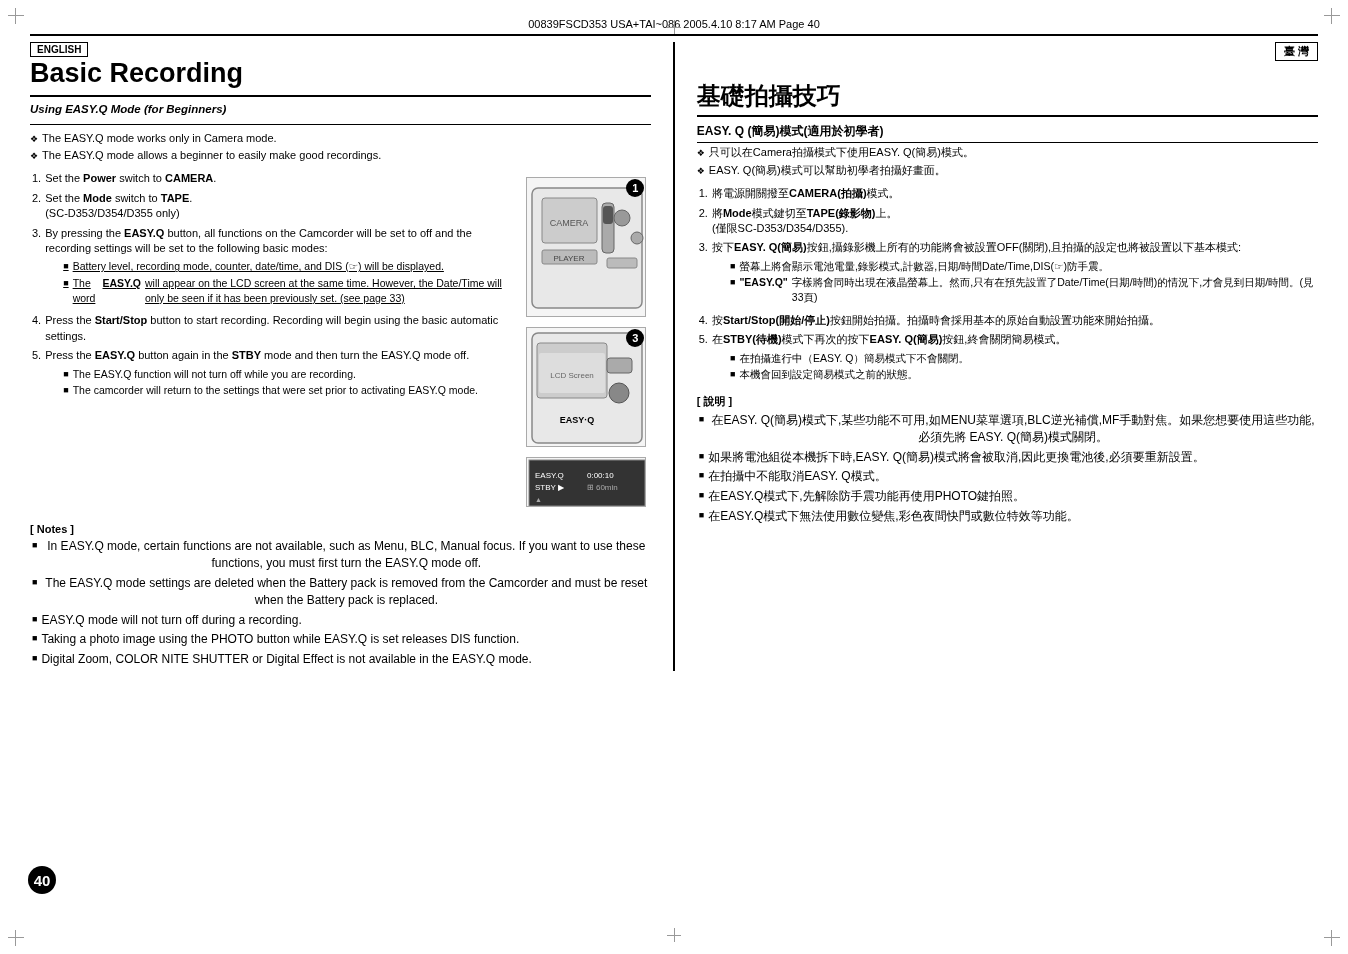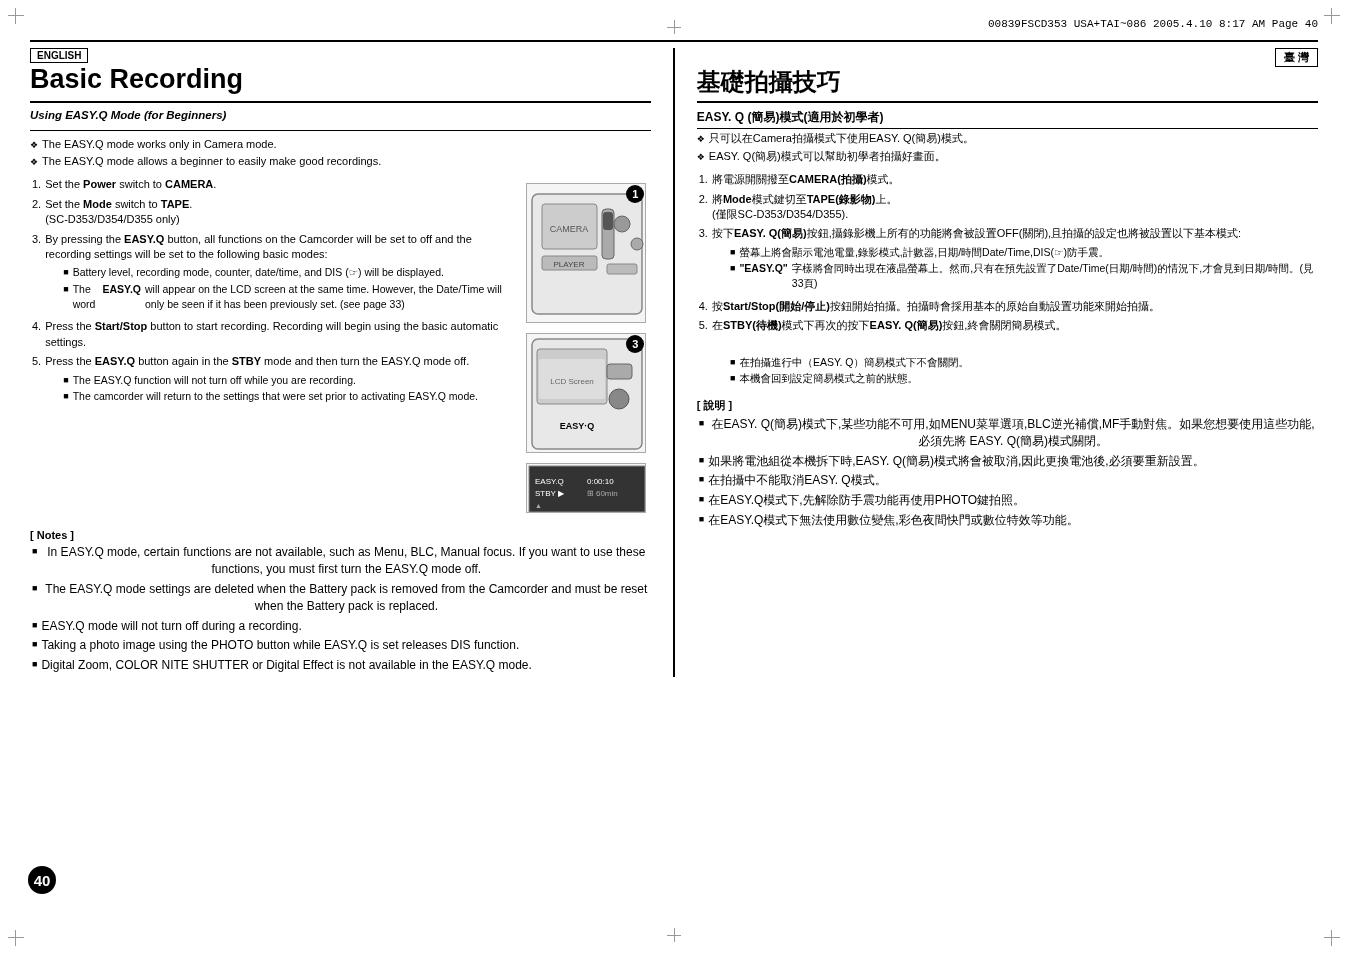--- a/index.html
+++ b/index.html
@@ -14,24 +14,23 @@
     }
     .page {
       width: 1348px;
       height: 954px;
       position: relative;
       padding: 18px 30px 10px 30px;
     }
     
     .header-bar {
       display: flex;
-      justify-content: flex-end;
+      justify-content: center;
       align-items: center;
-      margin-bottom: 10px;
-      font-family: Liberation Mono, monospace;
+      margin-bottom: 4px;
     }
     
     .columns {
       display: flex;
       gap: 18px;
       width: 100%;
     }
     .col-left {
       flex: 1;
       min-width: 0;
@@ -49,21 +48,21 @@
       font-weight: bold;
       margin-bottom: 2px;
     }
     
     .taiwan-label {
       display: inline-block;
       border: 1.5px solid #000;
       padding: 1px 8px;
       font-size: 11px;
       font-weight: bold;
-      margin-bottom: 0;
+      margin-bottom: 20px;
       font-family: 'MS Gothic', Arial, sans-serif;
       float: right;
     }
     
     .main-title {
       font-size: 27px;
       font-weight: bold;
       margin-bottom: 6px;
       line-height: 1.1;
     }
@@ -283,21 +282,21 @@
 
             <li>
               <span class="num-label">2.</span>
               <span>Set the <b>Mode</b> switch to <b>TAPE</b>.<br>(SC-D353/D354/D355 only)</span>
             </li>
 
             <li>
               <span class="num-label">3.</span>
               <div>
                 By pressing the <b>EASY.Q</b> button, all functions on the Camcorder will be set to off and the recording settings will be set to the following basic modes:
-                <ul class="sq-list" style="margin-top:3px;">
+                <ul class="sq-list" style="margin-top:3px;text-decoration:underline;">
                   <li>Battery level, recording mode, counter, date/time, and DIS (☞) will be displayed.</li>
                   <li>The word <b>EASY.Q</b> will appear on the LCD screen at the same time. However, the Date/Time will only be seen if it has been previously set. (see page 33)</li>
                 </ul>
               </div>
             </li>
 
             <li>
               <span class="num-label">4.</span>
               <span>Press the <b>Start/Stop</b> button to start recording. Recording will begin using the basic automatic settings.</span>
             </li>
@@ -419,21 +418,21 @@
           </div>
         </li>
         <li>
           <span class="num-label">4.</span>
           <span>按<b>Start/Stop(開始/停止)</b>按鈕開始拍攝。拍攝時會採用基本的原始自動設置功能來開始拍攝。</span>
         </li>
         <li>
           <span class="num-label">5.</span>
           <div>
             在<b>STBY(待機)</b>模式下再次的按下<b>EASY. Q(簡易)</b>按鈕,終會關閉簡易模式。
-            <ul class="sq-list" style="margin-top:21px;">
+            <ul class="sq-list" style="margin-top:3px;">
               <li>在拍攝進行中（EASY. Q）簡易模式下不會關閉。</li>
               <li>本機會回到設定簡易模式之前的狀態。</li>
             </ul>
           </div>
         </li>
       </ol>
 
       <div class="notes-box">
         <div class="notes-title">[ 說明 ]</div>
         <ul class="notes-list">

